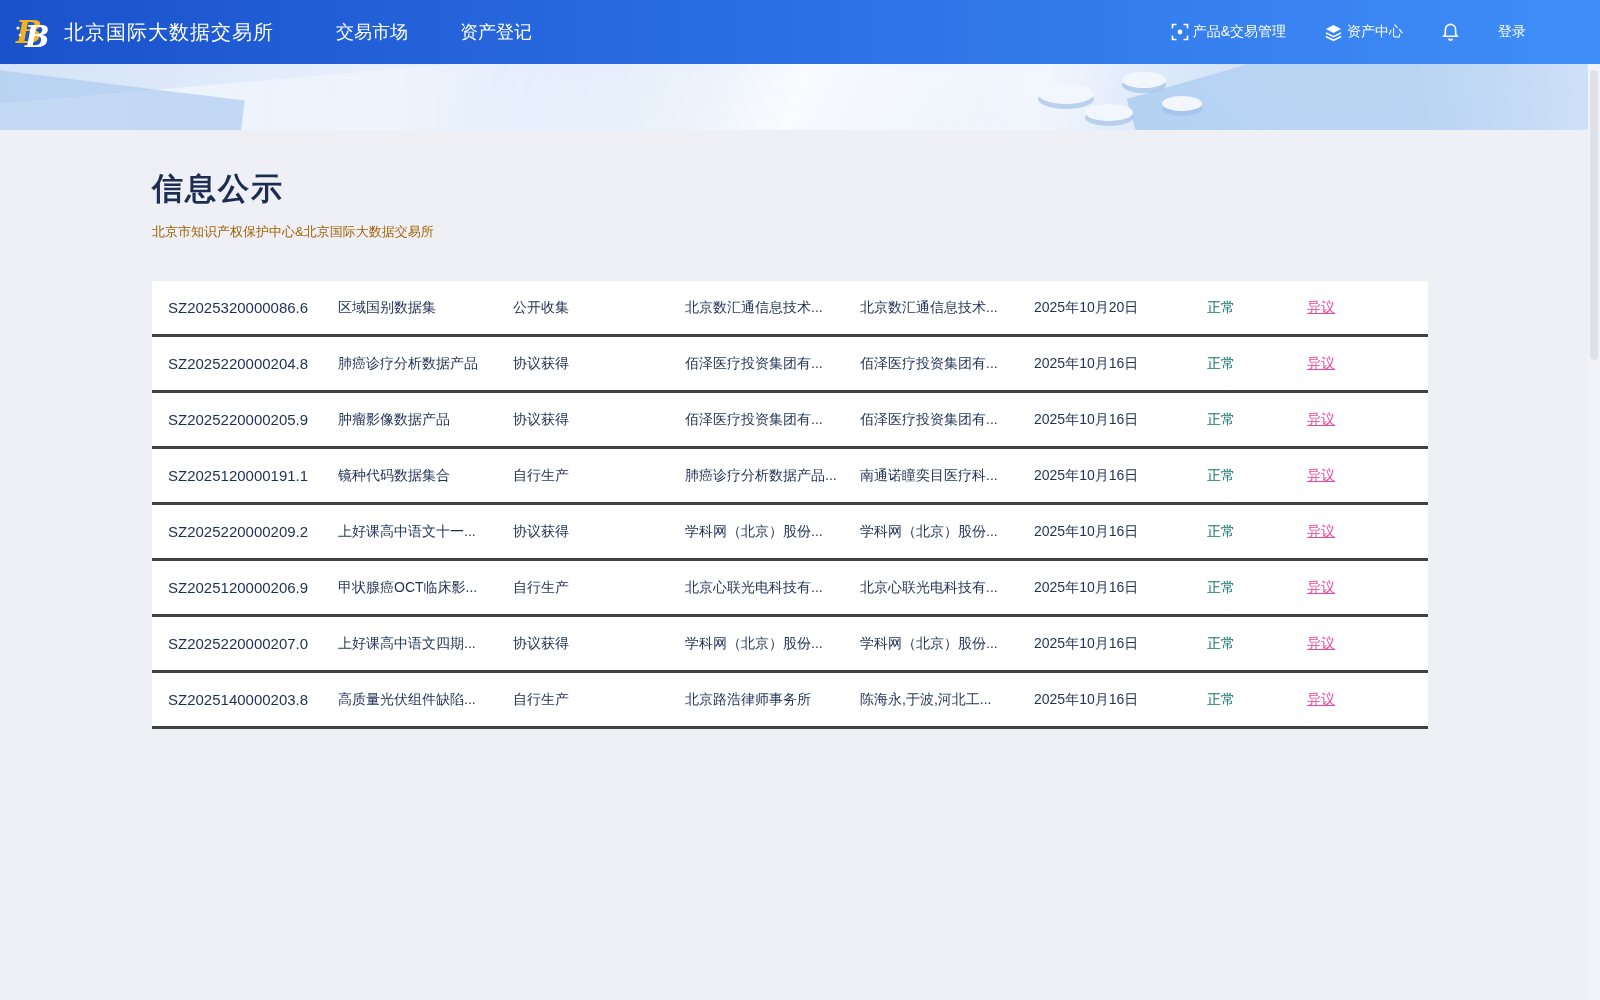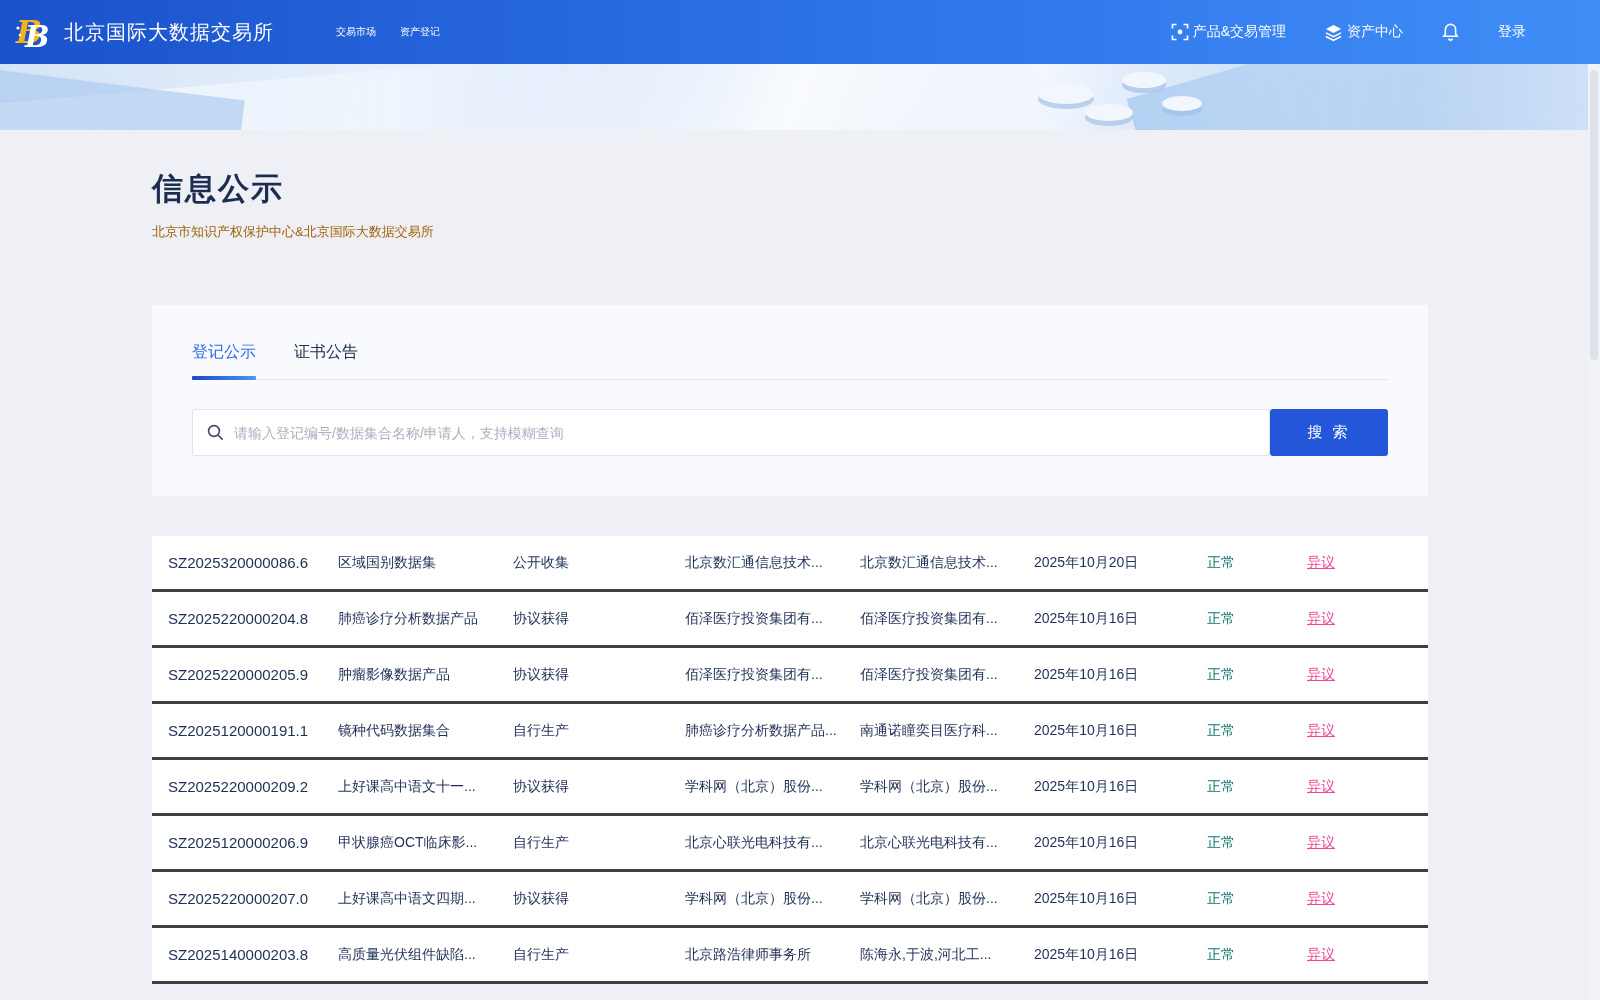--- a/index.html
+++ b/index.html
@@ -15,21 +15,21 @@
   .navbar {
     height:64px;
     background:linear-gradient(90deg,#1a52cb 0%,#2e73e8 55%,#3f8ef7 100%);
     display:flex; align-items:center;
     color:#fff;
     padding:0 74px 0 14px;
     position:relative; z-index:5;
   }
   .logo { width:42px; height:42px; position:relative; flex:0 0 auto; }
   .brand-title { font-size:20px; letter-spacing:1px; margin-left:8px; font-weight:500; }
-  .nav-links { display:flex; gap:24px; margin-left:62px; font-size:10px; }
+  .nav-links { display:flex; gap:52px; margin-left:62px; font-size:18px; }
   .nav-link { cursor:pointer; }
   .nav-right { margin-left:auto; display:flex; align-items:center; gap:14px; font-size:14px; }
   .nav-right .group { display:flex; align-items:center; gap:4px; cursor:pointer; }
   .nav-right .spacer { width:10px; }
   .icon-svg { display:block; }
 
   
   .banner {
     height:66px; position:relative; overflow:hidden;
     background:linear-gradient(100deg,#d4e3f7 0%,#e9f1fc 25%,#d0e1f7 45%,#eef4fd 65%,#b9d3f2 88%,#cfe0f7 100%);
@@ -169,44 +169,20 @@
   <div class="cyl c2"></div>
   <div class="cyl c3"></div>
   <div class="cyl c4"></div>
 </div>
 
 <div class="content">
 
   <div class="page-title">信息公示</div>
   <div class="page-subtitle">北京市知识产权保护中心&amp;北京国际大数据交易所</div>
 
-  <div class="card">
-    <div class="tabs">
-      <div class="tab active">
-        <span>登记公示</span>
-        <span class="indicator"></span>
-      </div>
-      <div class="tab">
-        <span>证书公告</span>
-      </div>
-    </div>
-
-    <div class="search-row">
-      <div class="search-box">
-        <span>
-          <svg class="icon-svg" width="19" height="19" viewBox="0 0 19 19" fill="none" stroke="#3e4a63" stroke-width="1.6">
-            <circle cx="8" cy="8" r="5.4"></circle>
-            <line x1="12.2" y1="12.2" x2="16.6" y2="16.6"></line>
-          </svg>
-        </span>
-        <input type="text" placeholder="请输入登记编号/数据集合名称/申请人，支持模糊查询" style="">
-      </div>
-      <button class="search-btn">搜 索</button>
-    </div>
-  </div>
 
   <div class="table">
     <div>
         <div class="trow">
           <div class="tcell idcell">SZ2025320000086.6</div>
           <div class="tcell">区域国别数据集</div>
           <div class="tcell">公开收集</div>
           <div class="tcell">北京数汇通信息技术...</div>
           <div class="tcell">北京数汇通信息技术...</div>
           <div class="tcell">2025年10月20日</div>

